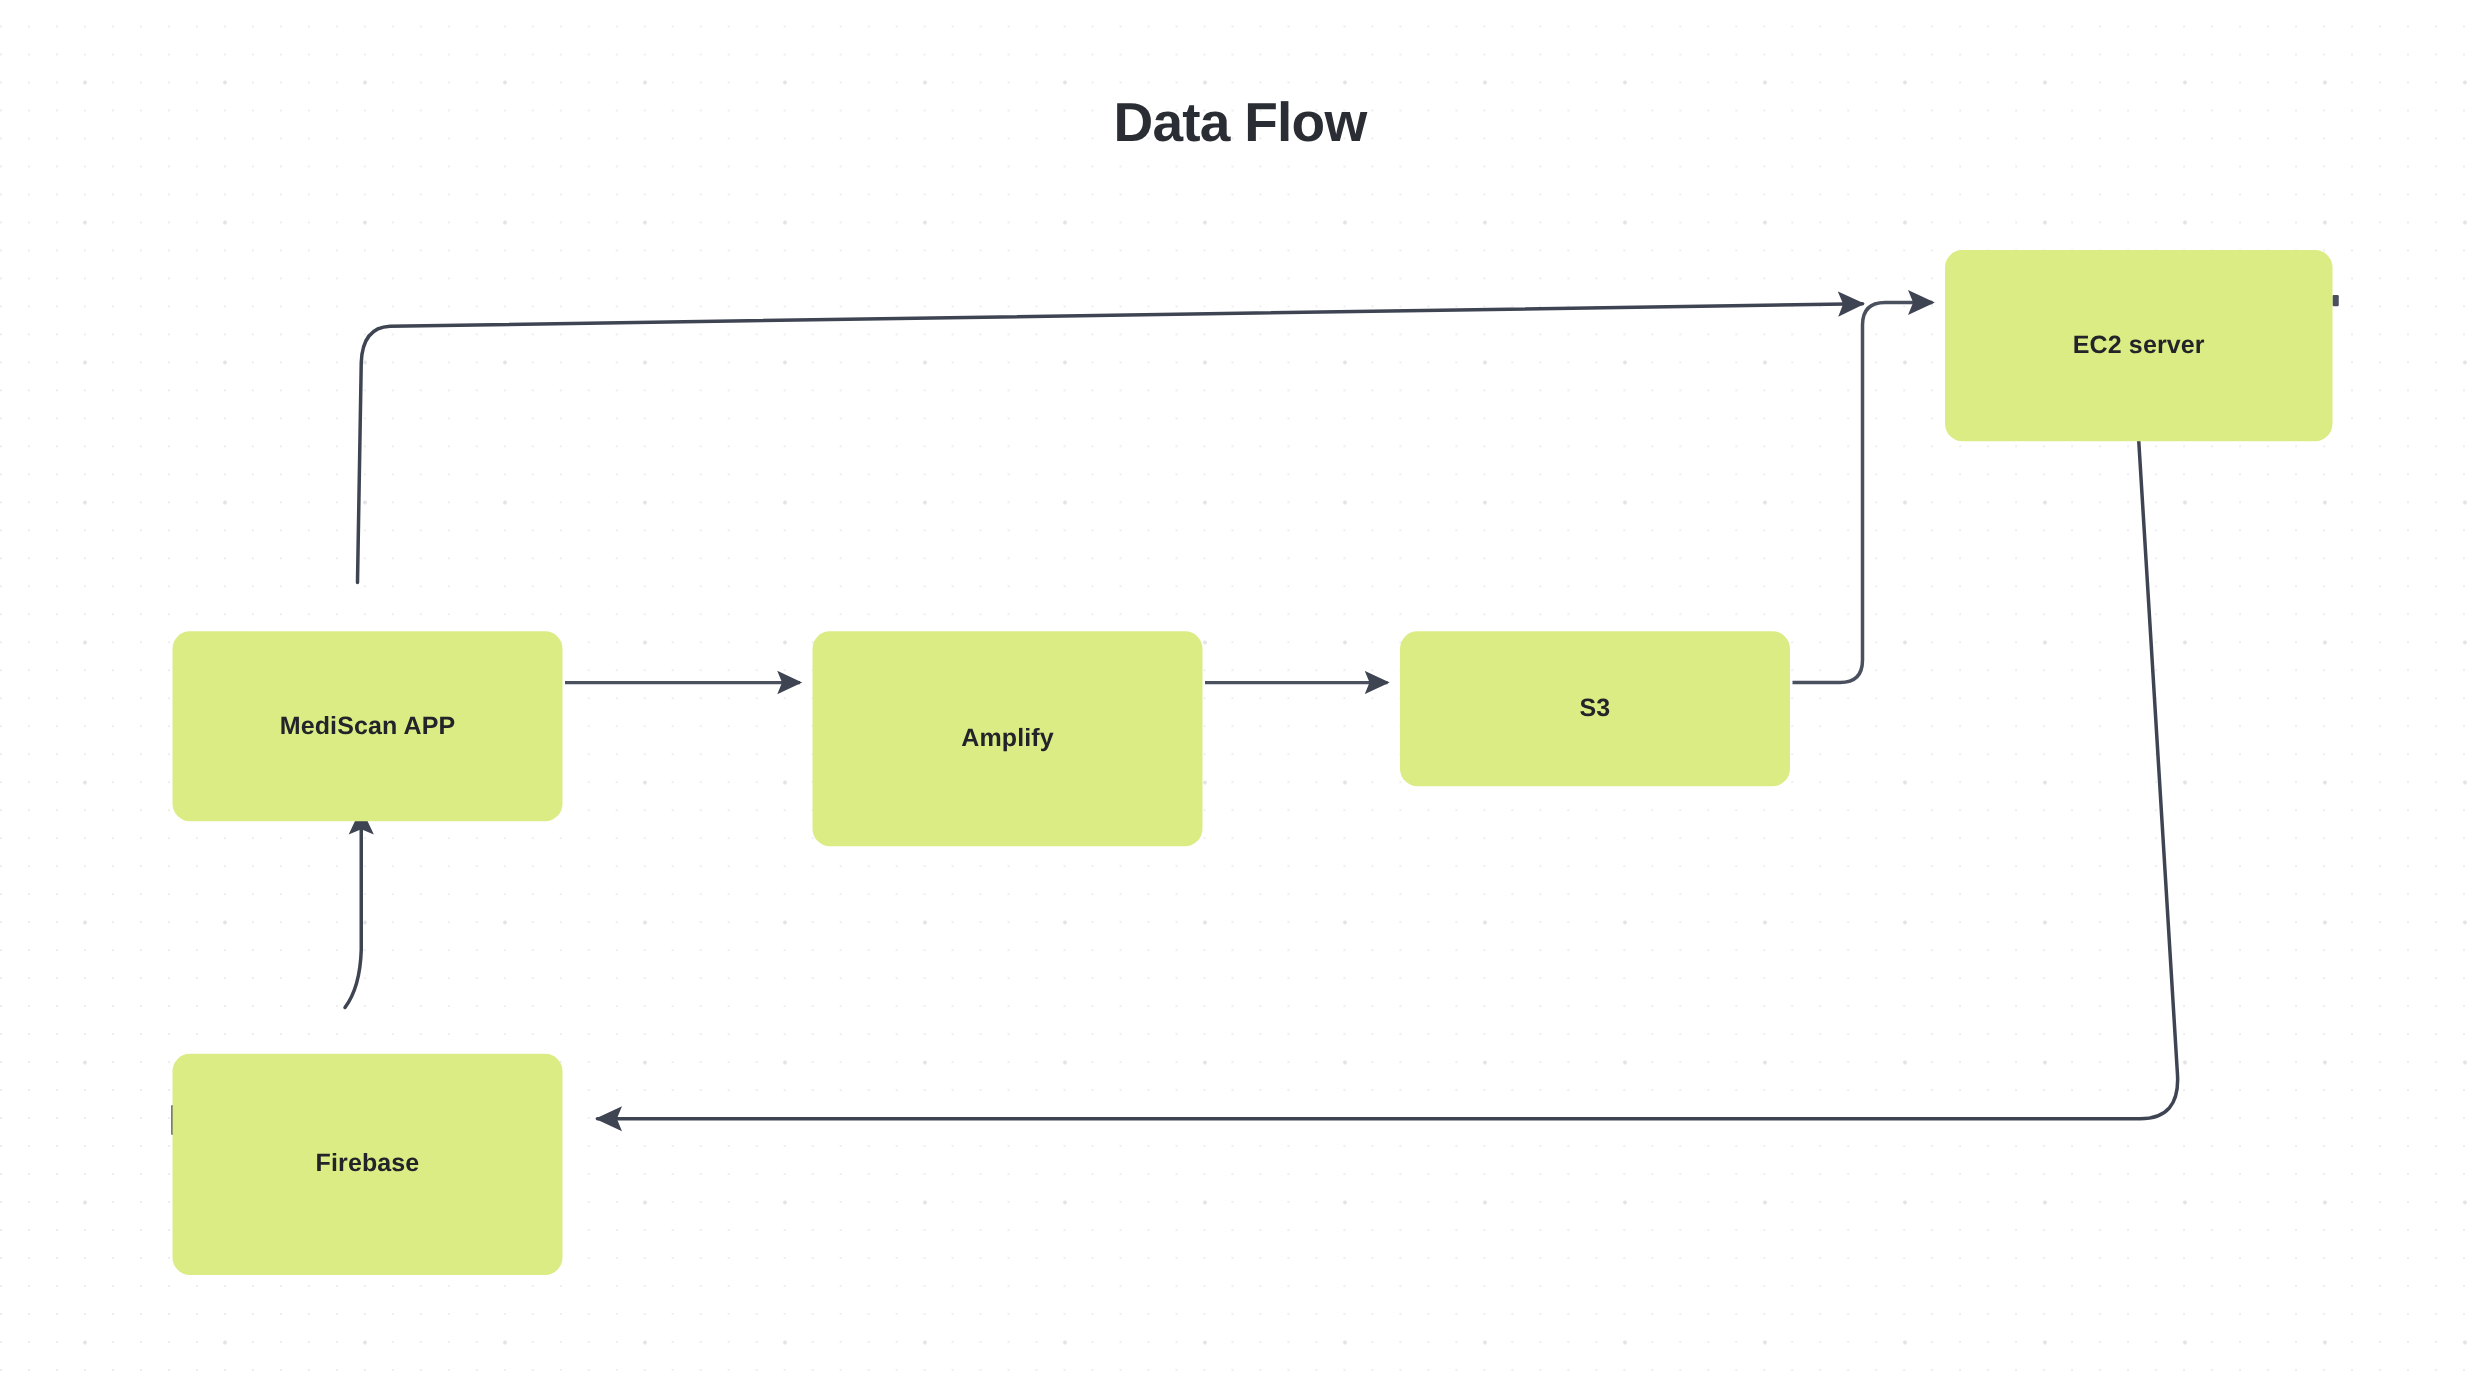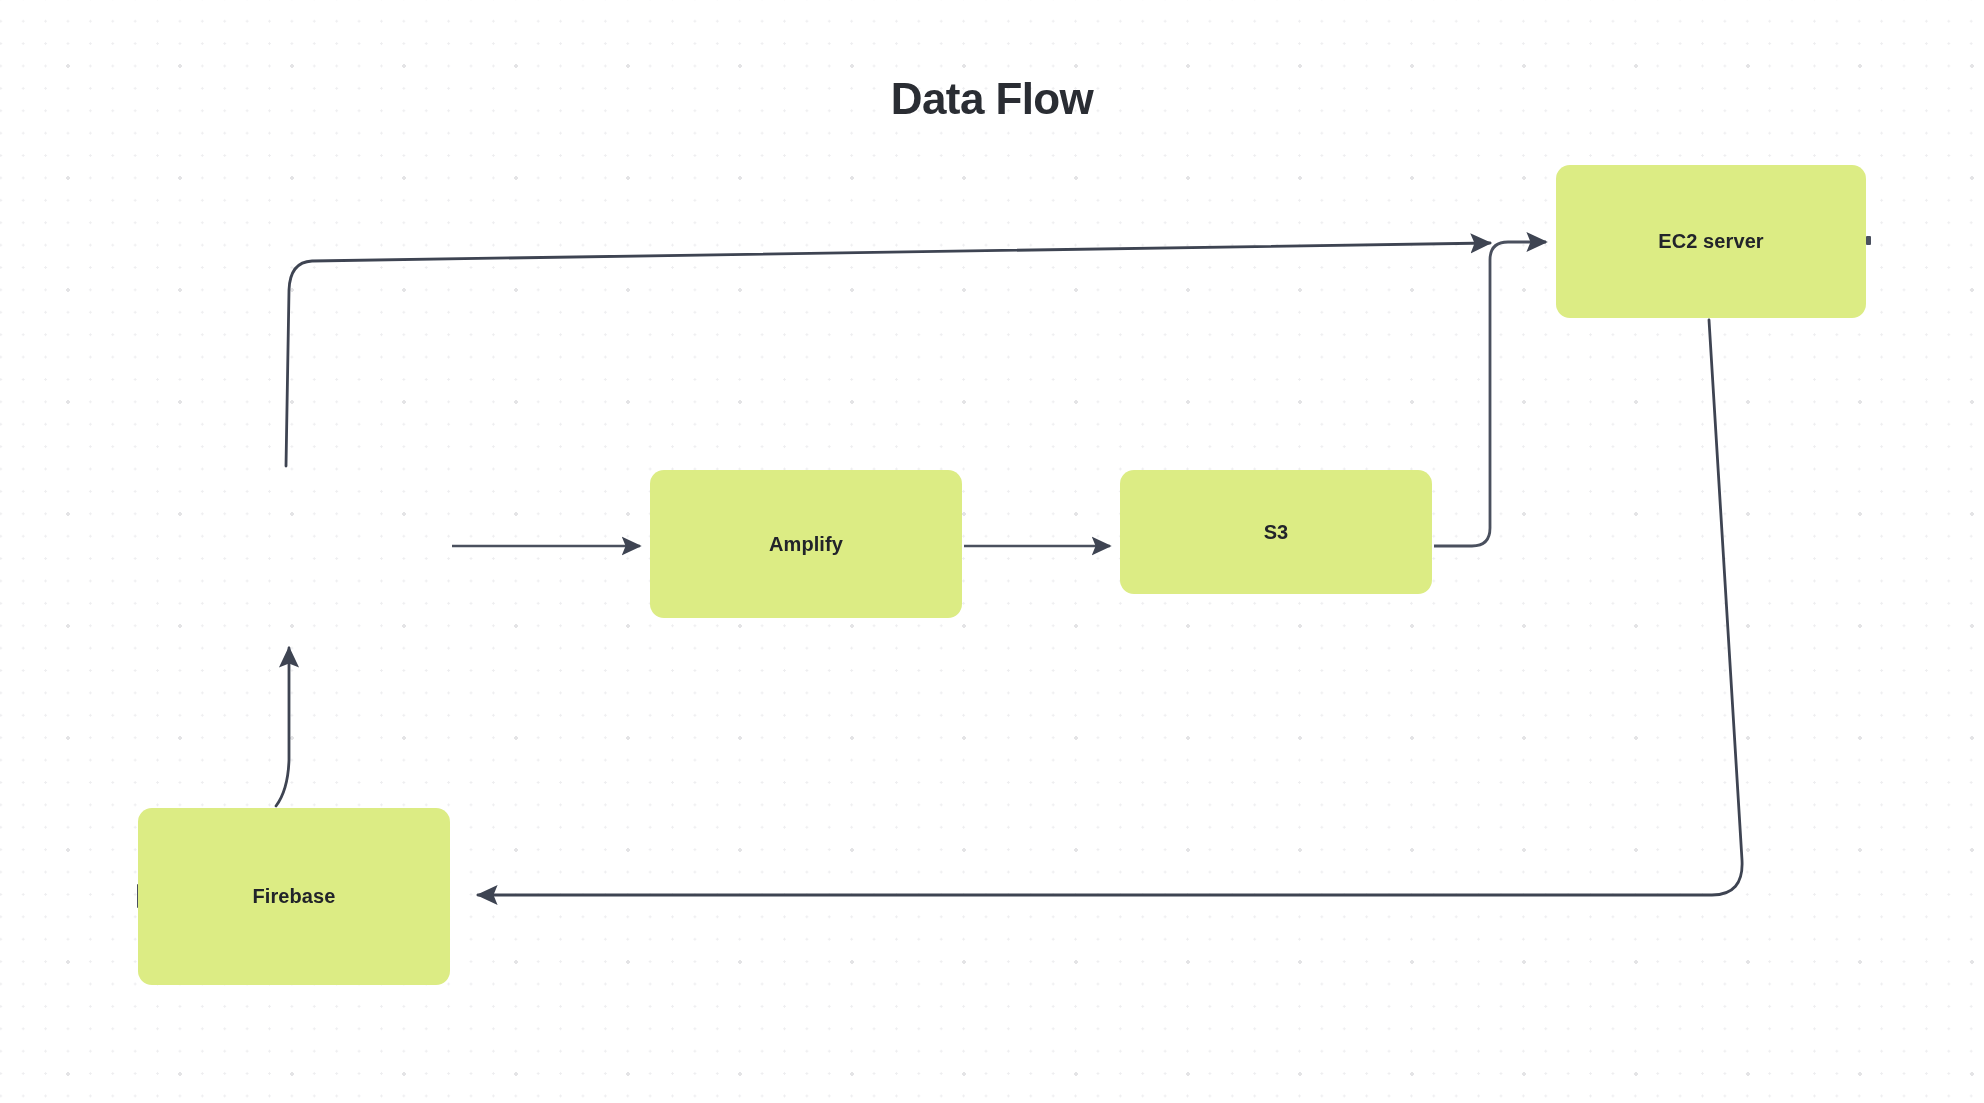--- a/index.html
+++ b/index.html
@@ -50,20 +50,21 @@
     align-items: center;
     justify-content: center;
     border-radius: 14px;
     background: #dcec84;
     color: #22242a;
     font-size: 20px;
     font-weight: 700;
     letter-spacing: 0.1px;
     font-family: "Liberation Sans", sans-serif;
     user-select: none;
+    margin-top: 35px;
   }
   .stub {
     position: absolute;
     background: #4a505e;
     border-radius: 1px;
   }
 </style>
 </head>
 <body>
 
@@ -87,22 +88,25 @@
     <path d="M 286 466 L 289 290 Q 290 262 312 261 L 1490 243" fill="none" stroke="#3e4452" stroke-width="2.8" stroke-linecap="round" marker-end="url(#arrow-end)"></path>
 
     <path d="M 1709 320 L 1742 860 Q 1744 895 1712 895 L 478 895" fill="none" stroke="#3e4452" stroke-width="2.8" stroke-linecap="round" marker-end="url(#arrow-end)"></path>
 
     <path d="M 276 806 Q 288 790 289 760 L 289 648" fill="none" stroke="#3e4452" stroke-width="2.8" stroke-linecap="round" marker-end="url(#arrow-end)"></path>
   </svg>
 
   <div class="stub" style="left:137px; top:884px; width:4px; height:24px;"></div>
   <div class="stub" style="left:1866px; top:236px; width:5px; height:9px;"></div>
 
+  <div class="node" style="left:138px; top:470px; width:312px; height:152px;">
+    <span>MediScan APP</span>
+  </div>
 
-  <div class="node" style="left:650px; top:470px; width:312px; height:148px;">
+  <div class="node" style="left:650px; top:470px; width:312px; height:172px;">
     <span>Amplify</span>
   </div>
 
   <div class="node" style="left:1120px; top:470px; width:312px; height:124px;">
     <span>S3</span>
   </div>
 
   <div class="node" style="left:1556px; top:165px; width:310px; height:153px;">
     <span>EC2 server</span>
   </div>

